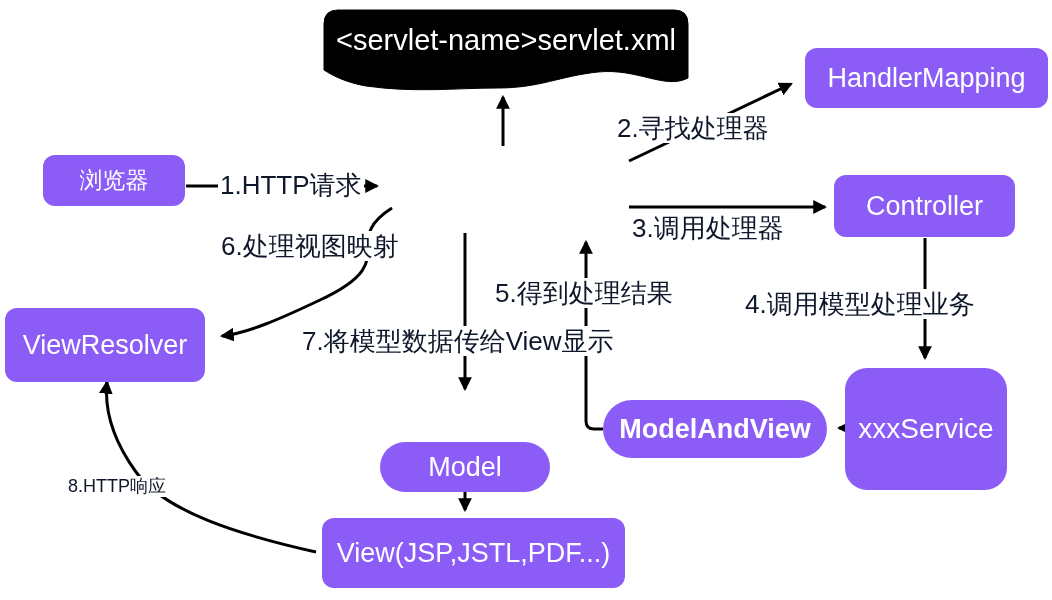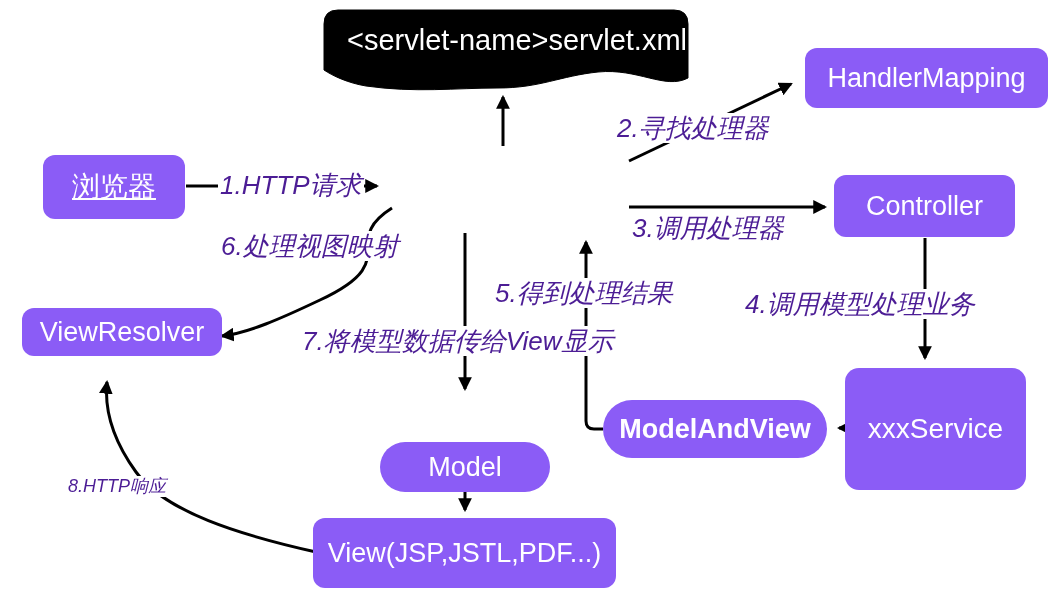--- a/index.html
+++ b/index.html
@@ -13,40 +13,39 @@
   #wires{position:absolute;left:0;top:0;width:1052px;height:600px;}
   .node{
     position:absolute;
     background:#8b5cf6;color:#ffffff;
     display:flex;align-items:center;justify-content:center;
     font-size:27px;line-height:1;white-space:nowrap;
     border-radius:12px;
   }
   .pill{border-radius:30px;}
   
-  .n-browser        {left:43px;  top:155px; width:142px; height:64px; font-size:28px;text-decoration:underline;}
+  .n-browser        {left:43px;  top:155px; width:142px; height:51px; font-size:23px;}
   .n-dispatcher     {left:385px; top:148px; width:243px; height:84px; font-size:28px;}
   .n-handlermapping {left:805px; top:48px;  width:243px; height:60px;}
   .n-controller     {left:834px; top:175px; width:181px; height:62px;}
-  .n-viewresolver   {left:22px;   top:308px; width:200px; height:48px;}
+  .n-viewresolver   {left:5px;   top:308px; width:200px; height:74px;}
   .n-model          {left:380px; top:397px; width:170px; height:50px;margin-top:45px;}
   .n-modelandview   {left:603px; top:400px; width:224px; height:58px;font-weight:bold;}
-  .n-xxxservice     {left:845px; top:368px; width:181px; height:122px; font-size:28px; border-radius:14px;}
-  .n-view           {left:313px; top:518px; width:303px; height:70px;}
+  .n-xxxservice     {left:845px; top:368px; width:162px; height:122px; font-size:28px; border-radius:22px;}
+  .n-view           {left:322px; top:518px; width:303px; height:70px;}
   .n-servletxml{
     position:absolute;left:324px;top:12px;width:364px;height:56px;
     display:flex;align-items:center;justify-content:center;
-    color:#ffffff;font-size:29px;line-height:1;white-space:nowrap;padding-left:11px;
+    color:#ffffff;font-size:29px;line-height:1;white-space:nowrap;
   }
   .elabel{
     position:absolute;
-    background:#ffffff;color:#4c1d95;
+    background:#ffffff;color:#0f172a;
     font-size:26px;line-height:1.08;white-space:nowrap;
     padding:1px 2px;
-    font-style:italic;
   }
   .l-1{left:218px; top:170px;}
   .l-2{left:615px; top:113px;}
   .l-3{left:630px; top:205px;margin-top:8px;}
   .l-4{left:743px; top:276px;margin-top:13px;}
   .l-5{left:493px; top:278px;}
   .l-6{left:219px; top:231px;}
   .l-7{left:300px; top:326px;}
   .l-8{left:66px;  top:476px; font-size:18px;}
   .wire{stroke:#000000;stroke-width:3;fill:none;}

